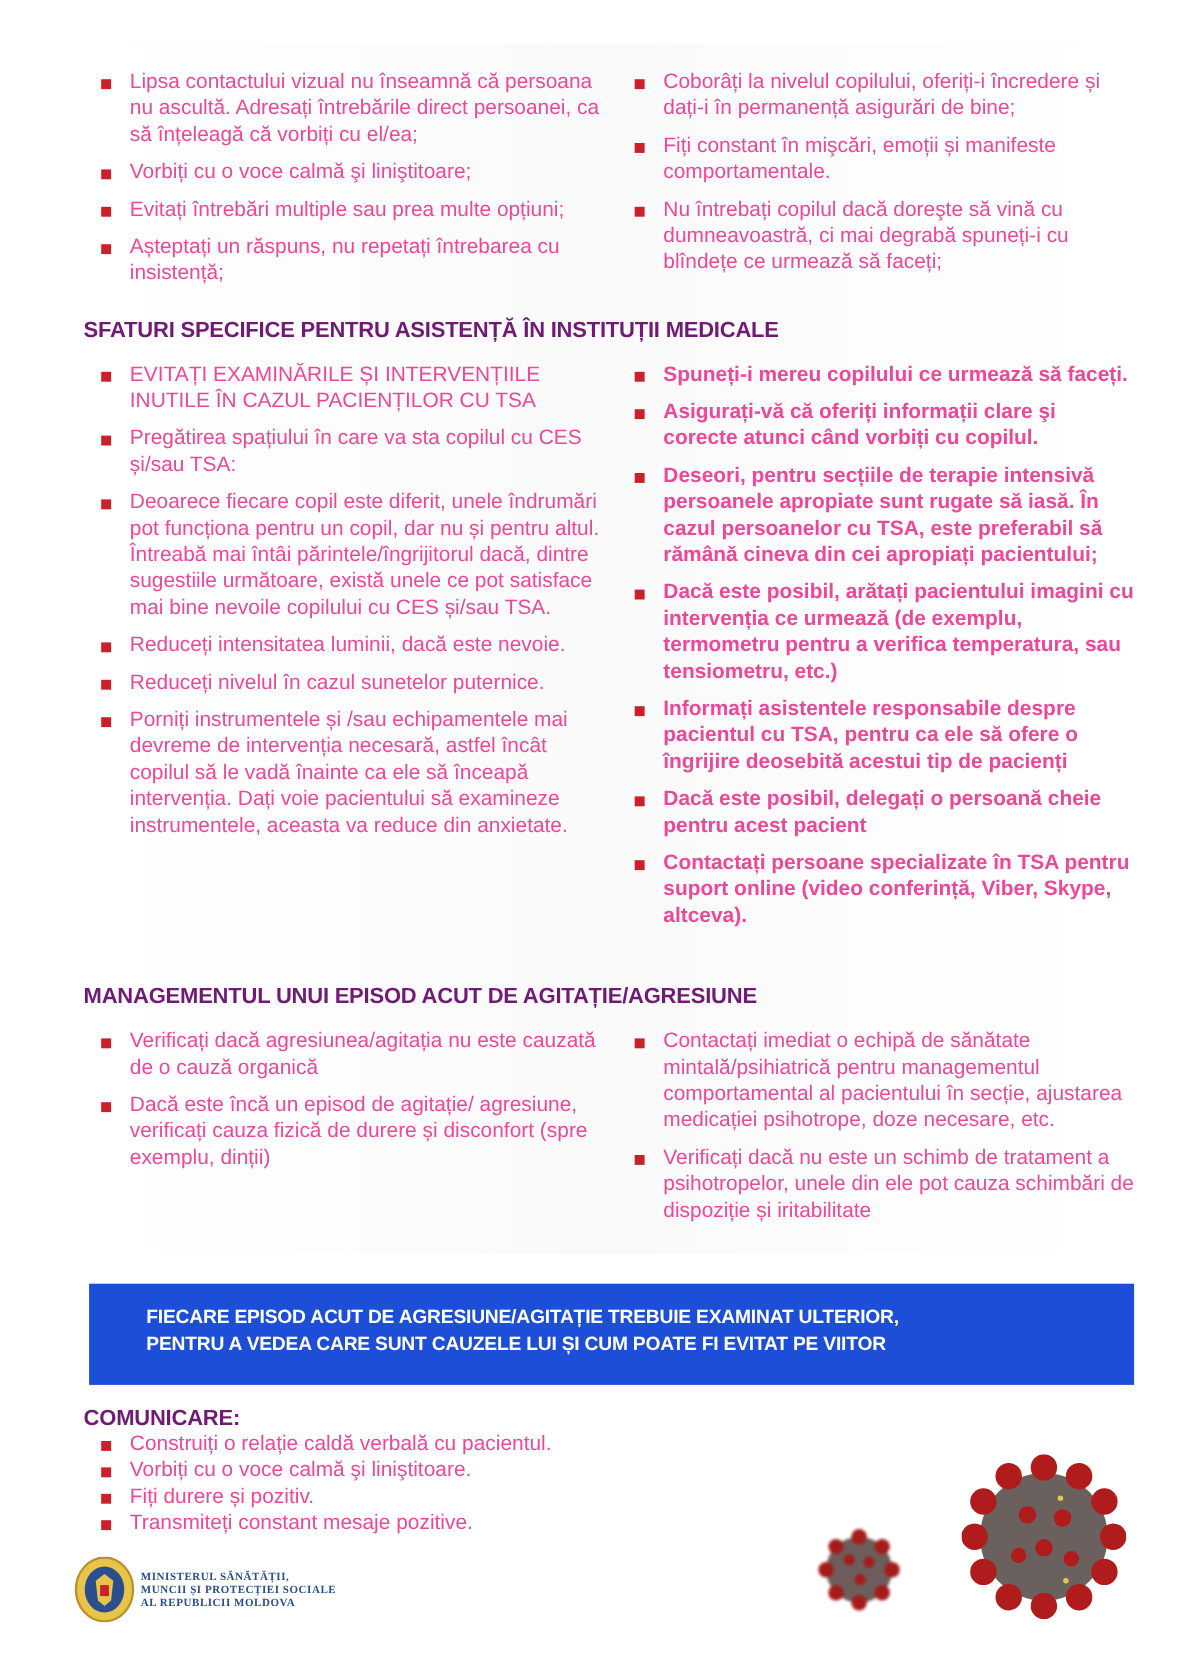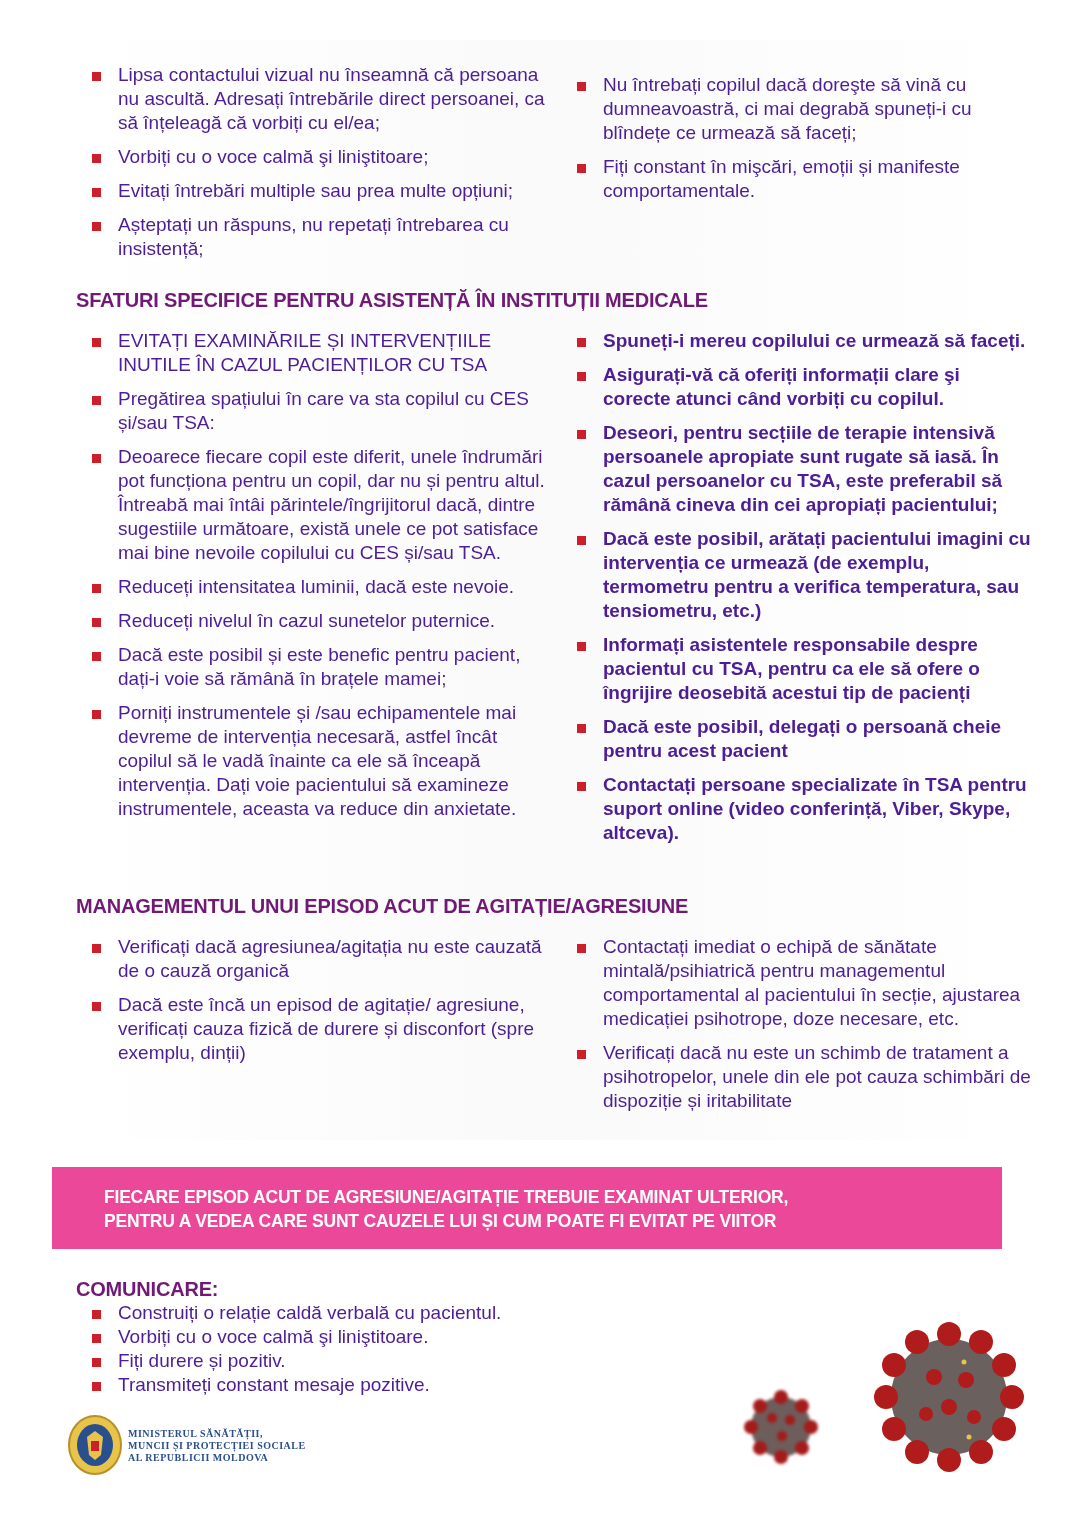--- a/index.html
+++ b/index.html
@@ -2,25 +2,25 @@
 <html><head>
 <meta charset="utf-8">
 <style>
   html, body { margin: 0; padding: 0; }
   body {
     width: 1080px; height: 1527px; background: #ffffff; position: relative; overflow: hidden;
     font-family: "Liberation Sans", "DejaVu Sans", sans-serif; color: #2b2b2b;
   }
   .col { position: absolute; }
   ul.blist { list-style: none; margin: 0; padding: 0; }
-  ul.blist li { position: relative; padding-left: 42px; font-size: 19px; line-height: 24px; margin-bottom: 10px; color: #4c1d95; }
+  ul.blist li { position: relative; padding-left: 42px; font-size: 19px; line-height: 24px; margin-bottom: 10px; color: #ec4899; }
   ul.blist li .bullet { position: absolute; left: 16px; top: 9px; width: 9px; height: 9px; background: #cc1f2a; }
   ul.tight li { margin-bottom: 0; }
   .heading { position: absolute; left: 76px; font-weight: bold; font-size: 20px; color: #701a75; letter-spacing: -0.2px; }
-  .banner { position: absolute; left: 52px; top: 1167px; width: 950px; height: 82px; background: #ec4899; }
+  .banner { position: absolute; left: 81px; top: 1167px; width: 950px; height: 92px; background: #1d4ed8; }
   .banner .txt { position: absolute; left: 52px; top: 18px; color: #fff; font-weight: bold; font-size: 17.5px; line-height: 24px; letter-spacing: -0.2px; }
   .logo { position: absolute; left: 65px; top: 1415px; width: 60px; height: 60px; }
   .ministry { position: absolute; left: 128px; top: 1428px; color: #2a4f8f; font-family: "Liberation Serif", "DejaVu Serif", serif; font-weight: bold; font-size: 10px; line-height: 12px; letter-spacing: 0.5px; }
   .virus { position: absolute; }
   .bgshade { position: absolute; left: 70px; top: 40px; width: 960px; height: 1100px; background: linear-gradient(90deg, #ffffff 0%, #f6f6f7 50%, #ffffff 100%); opacity: 0.6; }
 </style>
 </head>
 <body>
 
 <div class="bgshade"></div>
@@ -28,35 +28,34 @@
 <div class="col" style="left:76px; top:63px; width:480px;">
   <ul class="blist">
     <li><span class="bullet"></span><span>Lipsa contactului vizual nu înseamnă că persoana nu ascultă. Adresați întrebările direct persoanei, ca să înțeleagă că vorbiți cu el/ea;</span></li>
     <li><span class="bullet"></span><span>Vorbiți cu o voce calmă şi liniştitoare;</span></li>
     <li><span class="bullet"></span><span>Evitați întrebări multiple sau prea multe opțiuni;</span></li>
     <li><span class="bullet"></span><span>Așteptați un răspuns, nu repetați întrebarea cu insistență;</span></li>
   </ul>
 </div>
 <div class="col" style="left:561px; top:63px; width:470px;">
   <ul class="blist">
-    <li><span class="bullet"></span></li>
+    <li><span class="bullet"></span><span>Coborâți la nivelul copilului, oferiți-i încredere și dați-i în permanență asigurări de bine;</span></li>
+    <li><span class="bullet"></span><span>Fiți constant în mişcări, emoții și manifeste comportamentale.</span></li>
     <li><span class="bullet"></span><span>Nu întrebați copilul dacă doreşte să vină cu dumneavoastră, ci mai degrabă spuneți-i cu blîndețe ce urmează să faceți;</span></li>
-    <li><span class="bullet"></span><span>Fiți constant în mişcări, emoții și manifeste comportamentale.</span></li>
   </ul>
 </div>
 
 <div class="heading" style="top:289px;">SFATURI SPECIFICE PENTRU ASISTENȚĂ ÎN INSTITUȚII MEDICALE</div>
 <div class="col" style="left:76px; top:329px; width:480px;">
   <ul class="blist">
     <li><span class="bullet"></span><span>EVITAȚI EXAMINĂRILE ȘI INTERVENȚIILE INUTILE ÎN CAZUL PACIENȚILOR CU TSA</span></li>
     <li><span class="bullet"></span><span>Pregătirea spațiului în care va sta copilul cu CES și/sau TSA:</span></li>
     <li><span class="bullet"></span><span>Deoarece fiecare copil este diferit, unele îndrumări pot funcționa pentru un copil, dar nu și pentru altul. Întreabă mai întâi părintele/îngrijitorul dacă, dintre sugestiile următoare, există unele ce pot satisface mai bine nevoile copilului cu CES și/sau TSA.</span></li>
     <li><span class="bullet"></span><span>Reduceți intensitatea luminii, dacă este nevoie.</span></li>
     <li><span class="bullet"></span><span>Reduceți nivelul în cazul sunetelor puternice.</span></li>
-    <li><span class="bullet"></span><span>Dacă este posibil și este benefic pentru pacient, dați-i voie să rămână în brațele mamei;</span></li>
     <li><span class="bullet"></span><span>Porniți instrumentele și /sau echipamentele mai devreme de intervenția necesară, astfel încât copilul să le vadă înainte ca ele să înceapă intervenția. Dați voie pacientului să examineze instrumentele, aceasta va reduce din anxietate.</span></li>
   </ul>
 </div>
 <div class="col" style="left:561px; top:329px; width:470px;font-weight:bold;">
   <ul class="blist">
     <li><span class="bullet"></span><span>Spuneți-i mereu copilului ce urmează să faceți.</span></li>
     <li><span class="bullet"></span><span>Asigurați-vă că oferiți informații clare şi corecte atunci când vorbiți cu copilul.</span></li>
     <li><span class="bullet"></span><span>Deseori, pentru secțiile de terapie intensivă persoanele apropiate sunt rugate să iasă. În cazul persoanelor cu TSA, este preferabil să rămână cineva din cei apropiați pacientului;</span></li>
     <li><span class="bullet"></span><span>Dacă este posibil, arătați pacientului imagini cu intervenția ce urmează (de exemplu, termometru pentru a verifica temperatura, sau tensiometru, etc.)</span></li>
     <li><span class="bullet"></span><span>Informați asistentele responsabile despre pacientul cu TSA, pentru ca ele să ofere o îngrijire deosebită acestui tip de pacienți</span></li>

